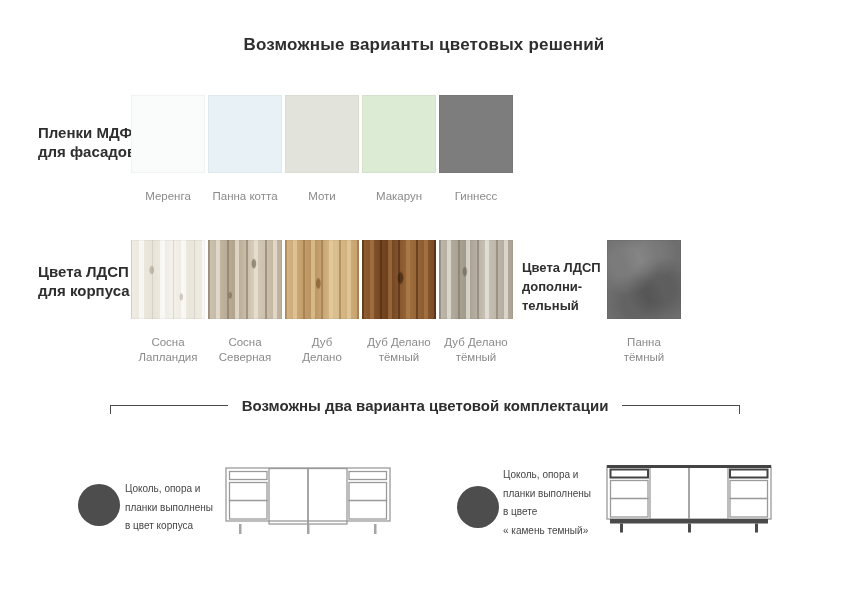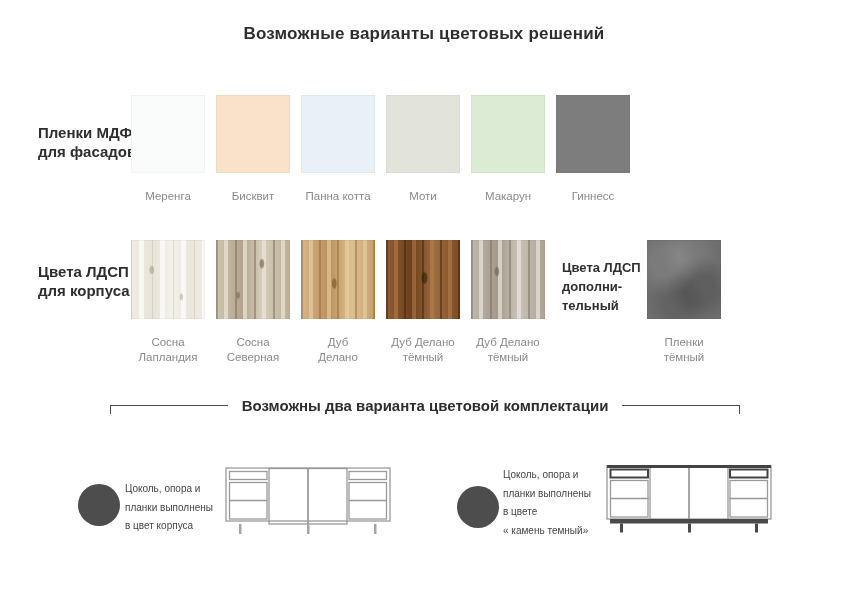--- a/index.html
+++ b/index.html
@@ -1,33 +1,33 @@
 <!DOCTYPE html>
 <html><head>
 <meta charset="utf-8">
 <style>
   html,body{margin:0;padding:0;background:#fff;}
   .canvas{
     position:relative;width:848px;height:600px;background:#ffffff;overflow:hidden;
     font-family:"Liberation Sans", sans-serif;color:#333;
   }
   .page-title{
-    position:absolute;top:24px;left:0;width:848px;text-align:center;
+    position:absolute;top:35px;left:0;width:848px;text-align:center;
     font-size:17px;font-weight:bold;color:#2e2e2e;letter-spacing:.2px;
   }
   
   .row-label{
     position:absolute;left:38px;font-size:15px;font-weight:bold;color:#2e2e2e;line-height:19px;
   }
   .row-label.mdf{top:123px;}
   .row-label.ldsp{top:262px;}
   .swatch-row{position:absolute;left:131px;display:flex;}
   .swatch-row.r1{top:95px;}
   .swatch-row.r2{top:240px;}
-  .swatch-item{width:74px;margin-right:11px;text-align:center;}
+  .swatch-item{width:74px;margin-right:3px;text-align:center;}
   .chip{
     width:74px;box-shadow:inset 0 0 0 1px rgba(0,0,0,0.035);
   }
   .r1 .chip{height:78px;}
   .r2 .chip{height:79px;}
   .chip-label{
     margin-top:16px;font-size:11.5px;color:#8a8a8a;line-height:15px;white-space:nowrap;
   }
   .extra-label{
     width:74px;margin-right:11px;padding:18px 0 0 6px;
@@ -96,24 +96,20 @@
     <span>Пленки МДФ</span><br>
     <span>для фасадов</span>
   </div>
 
   <div class="swatch-row r1">
     <div class="swatch-item">
       <div class="chip" style="background: rgb(250, 251, 251);"></div>
       <div class="chip-label">Меренга</div>
     </div>
     <div class="swatch-item">
-      <div class="chip" style="background: rgb(248, 226, 201);"></div>
-      <div class="chip-label">Бисквит</div>
-    </div>
-    <div class="swatch-item">
       <div class="chip" style="background: rgb(232, 241, 245);"></div>
       <div class="chip-label">Панна котта</div>
     </div>
     <div class="swatch-item">
       <div class="chip" style="background: rgb(226, 228, 219);"></div>
       <div class="chip-label">Моти</div>
     </div>
     <div class="swatch-item">
       <div class="chip" style="background: rgb(220, 235, 212);"></div>
       <div class="chip-label">Макарун</div>
@@ -166,21 +162,21 @@
       </div>
     </div>
     <div class="extra-label">
       <span>Цвета ЛДСП</span><br>
       <span>дополни-</span><br>
       <span>тельный</span>
     </div>
     <div class="swatch-item">
       <div class="chip tex-kamen"></div>
       <div class="chip-label">
-        <span>Пленки</span><br>
+        <span>Панна</span><br>
         <span>тёмный</span>
       </div>
     </div>
   </div>
 
   <div class="subtitle-wrap">
     <div class="bracket left"></div>
     <div class="subtitle-text">Возможны два варианта цветовой комплектации</div>
     <div class="bracket right"></div>
   </div>

